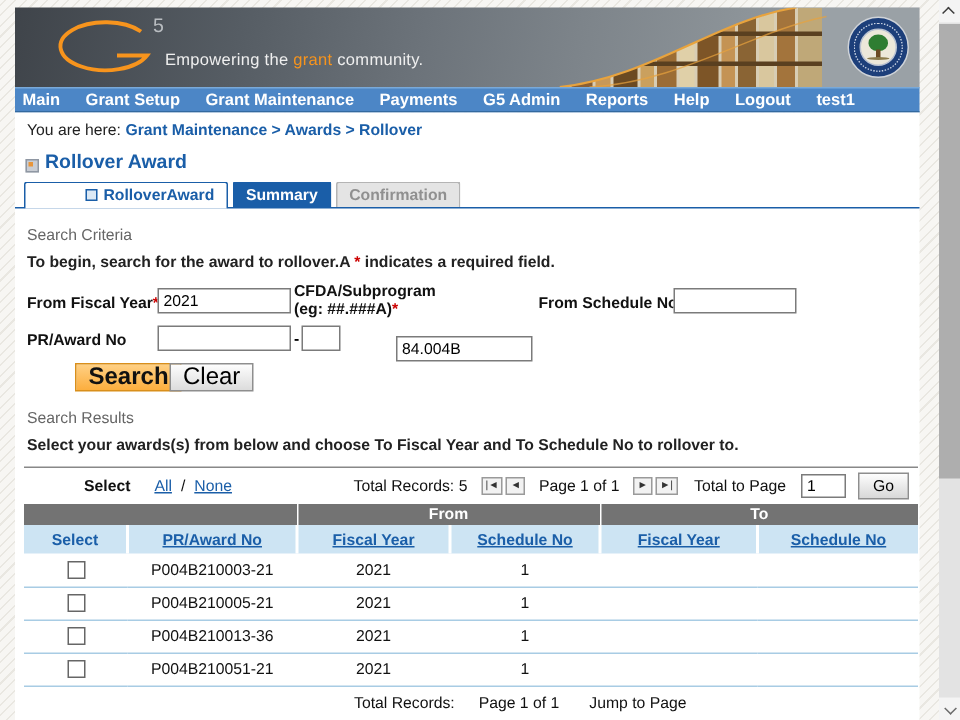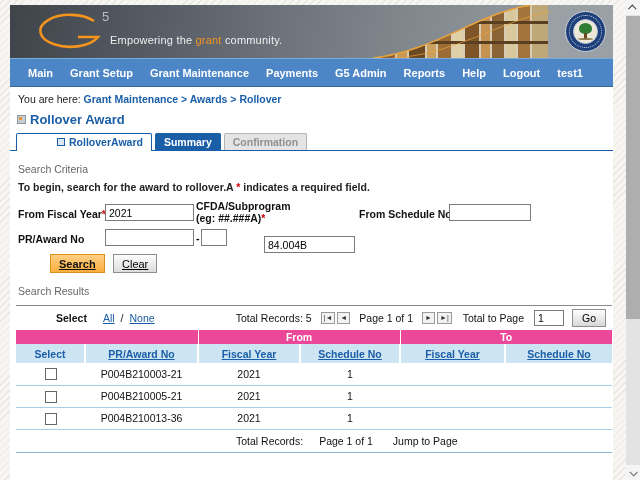--- a/index.html
+++ b/index.html
@@ -29,30 +29,30 @@
   .seal .inner {
     width:25px; height:25px; border-radius:50%; background:#ece8da; position:relative;
     border:1px solid #b9c2d2;
   }
   .seal .crown { position:absolute; left:5px; top:3px; width:13px; height:11px; border-radius:50% 50% 45% 45%; background:#2e7d32; }
   .seal .trunk { position:absolute; left:10px; top:13px; width:3px; height:6px; background:#6b4a22; }
   .seal .ground { position:absolute; left:4px; top:18px; width:15px; height:2px; border-radius:50%; background:#8a7a4a; }
 
   
   .nav {
-    height:29px; background:#4c86c6; border-top:1px solid #79a9d9; border-bottom:1px solid #33699f;
-    display:flex; align-items:center; gap:17px; padding-left:18px;
+    height:17px; background:#4c86c6; border-top:1px solid #79a9d9; border-bottom:1px solid #33699f;
+    display:flex; align-items:center; gap:17px; padding-left:5px;
   }
   .nav-item { color:#fff; font-weight:bold; font-size:11px; cursor:pointer; white-space:nowrap; }
 
   
   .content { background:#fff; min-height:404px; position:relative; }
   .crumb { padding:6px 0 0 8px; font-size:10.5px; color:#222; }
   .crumb b { color:#1a5ea8; }
-  .title-row { margin:7px 0 0 7px; display:flex; align-items:center; gap:4px; }
+  .title-row { margin:7px 0 0 7px; display:flex; align-items:flex-end; gap:4px; }
   .title-icn { width:9px; height:9px; background:#c9cdd4; border:1px solid #8f97a3; position:relative; }
   .title-icn::after { content:""; position:absolute; left:1px; top:1px; width:3px; height:3px; background:#e8953a; }
   .page-title { color:#1a5ea8; font-size:13px; font-weight:bold; }
 
   .tabs { margin-top:5px; padding-left:6px; border-bottom:1px solid #1a5ea8; display:flex; align-items:flex-end; gap:3px; }
   .tab { font-size:10.5px; font-weight:bold; padding:2px 8px 2px 8px; border:1px solid #9fb6cd; border-bottom:none;
          border-radius:2px 2px 0 0; cursor:pointer; display:flex; align-items:center; gap:4px; }
   .tab.active { background:#fff; color:#1a5ea8; border-color:#1a5ea8; position:relative; top:1px; padding-bottom:3px;padding-left:40px; }
   .tab.active .tab-icn { width:8px; height:8px; border:1px solid #1a5ea8; background:#dce9f5; }
   .tab.blue { background:#1a5ea8; color:#fff; border-color:#1a5ea8; }
@@ -68,40 +68,40 @@
   .lbl-fy   { left:8px;  top:9px; }
   .in-fy    { left:95px; top:5px;  width:89px; }
   .lbl-cfda { left:186px; top:1px; line-height:12px; }
   .in-cfda  { left:254px; top:5px; width:91px;margin-top:32px; }
   .lbl-fsn  { left:349px; top:9px; }
   .in-fsn   { left:439px; top:5px; width:82px; }
   .lbl-pr   { left:8px;  top:34px; }
   .in-pr    { left:95px; top:30px; width:89px; }
   .dash     { position:absolute; left:186px; top:33px; font-weight:bold; }
   .in-pr2   { left:191px; top:30px; width:26px; }
-  .btn { position:absolute; font-size:11px; height:19px; padding:0 8px; cursor:pointer; font-family:"Liberation Sans",sans-serif;text-decoration:underline; }
+  .btn { position:absolute; font-size:16px; height:19px; padding:0 8px; cursor:pointer; font-family:"Liberation Sans",sans-serif; }
   .btn-search { left:40px; top:55px; background:linear-gradient(#ffd084,#fcae3e); border:1px solid #d98f1b; color:#111; font-weight:bold; }
   .btn-clear  { left:103px; top:55px; background:linear-gradient(#fdfdfd,#dcdcdc); border:1px solid #8e8e8e; }
 
   
   .results { margin:8px 6px 0 6px; width:596px; border-top:1px solid #888; }
   .pag { display:flex; align-items:center; font-size:10.5px; color:#111; height:24px; }
   .pag.top { padding-left:40px; }
   .pag .grow { flex:1; }
   .pag .lnk { color:#1a5ea8; text-decoration:underline; cursor:pointer; margin:0 6px; }
   .pag b.sel { margin-right:10px; }
   .pgbtn { display:inline-block; border:1px solid #9a9a9a; background:#f2f2f2; font-size:7px; line-height:10px;
            padding:0 2px; height:12px; margin:0 1px; cursor:pointer; color:#333; }
   .jump { border:1px solid #7b7b7b; width:30px; height:16px; font-size:10.5px; padding:0 3px; margin:0 8px 0 10px; }
   .go { background:linear-gradient(#fdfdfd,#d8d8d8); border:1px solid #8e8e8e; font-size:10.5px; height:18px; width:34px; cursor:pointer; margin-right:6px; }
   .gap8 { width:8px; display:inline-block; }
 
   table.grid { width:596px; border-collapse:collapse; table-layout:fixed; font-size:10.5px; }
   col.c-sel{width:69px} col.c-pr{width:113px} col.c-ffy{width:102px} col.c-fsn{width:100px} col.c-tfy{width:105px} col.c-tsn{width:107px}
-  .grp td { background:#ec4899; color:#fff; font-weight:bold; text-align:center; height:14px; border-left:1px solid #fff; }
+  .grp td { background:#737373; color:#fff; font-weight:bold; text-align:center; height:14px; border-left:1px solid #fff; }
   .grp td:first-child { border-left:none; }
   .hdr-row th { background:#cde4f3; color:#1a5ea8; font-weight:bold; text-align:center; height:19px; border-left:2px solid #fff; }
   .hdr-row th:first-child { border-left:none; }
   .hdr-row th u { text-decoration:underline; cursor:pointer; }
   .grid tbody td { text-align:center; height:22px; border-bottom:1px solid #a8cce4; color:#111; }
   input.cb { appearance:none; -webkit-appearance:none; width:12px; height:12px; border:1px solid #666; background:#fff; position:relative; vertical-align:middle; cursor:pointer; }
   input.cb:checked::after { content:"\2713"; position:absolute; left:1px; top:-3px; font-size:12px; font-weight:bold; color:#1a1a1a; }
 
   .results-bottom { border-bottom:1px solid #8fb8d8; }
   .pag.bottom { height:22px; padding-left:220px; }
@@ -215,20 +215,21 @@
       <input class="txt in-fsn" value="" style="">
       <label class="lbl-pr">PR/Award No</label>
       <input class="txt in-pr" value="" style="">
       <span class="dash">-</span>
       <input class="txt in-pr2" value="" style="">
       <button class="btn btn-search">Search</button>
       <button class="btn btn-clear">Clear</button>
     </div>
 
     <div class="section-label" style="margin-top:8px">Search Results</div>
+    <div class="intro">Select your awards(s) from below and choose To Fiscal Year and To Schedule No to rollover to.</div>
 
     <div class="results">
 
       <div class="pag top">
         <b class="sel">Select</b>
         <span class="lnk">All</span>
         <span>/</span>
         <span class="lnk">None</span>
         <span class="grow"></span>
         <span><span>Total Records:</span> <span>5</span></span>
@@ -291,20 +292,28 @@
 
   <tr>
     <td><input type="checkbox" class="cb" style=""></td>
     <td>P004B210013-36</td>
     <td>2021</td>
     <td>1</td>
     <td></td>
     <td></td>
   </tr>
 
+  <tr>
+    <td><input type="checkbox" class="cb" style=""></td>
+    <td>P004B210051-21</td>
+    <td>2021</td>
+    <td>1</td>
+    <td></td>
+    <td></td>
+  </tr>
 </tbody>
       </table>
 
       <div class="results-bottom">
         <div class="pag bottom">
           <span><span>Total Records:</span> </span>
           <span class="gap8"></span>
 
           <span class="gap8"></span>
           <span>Page 1 of 1</span>

